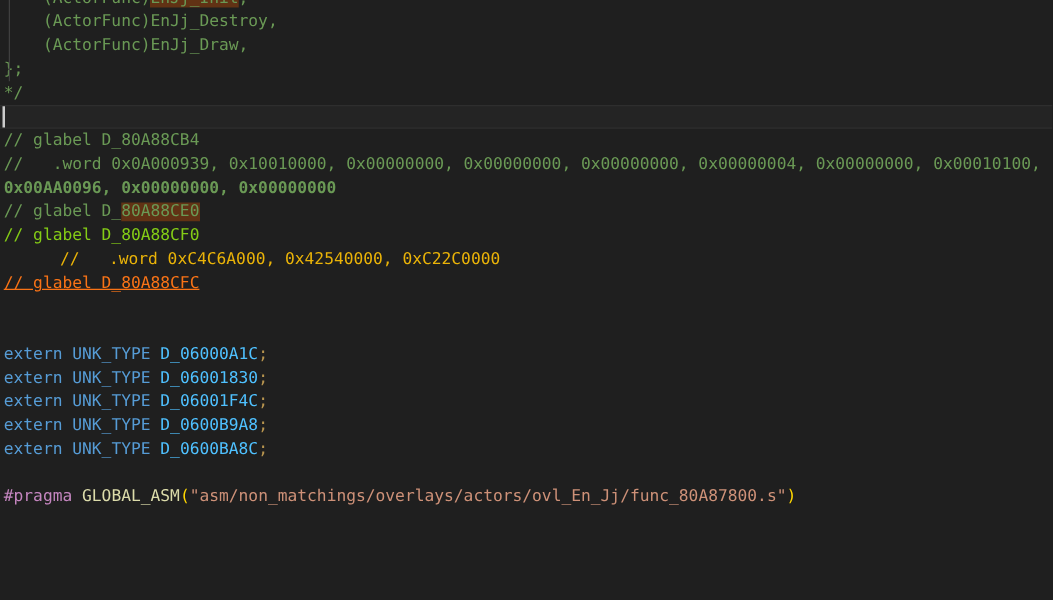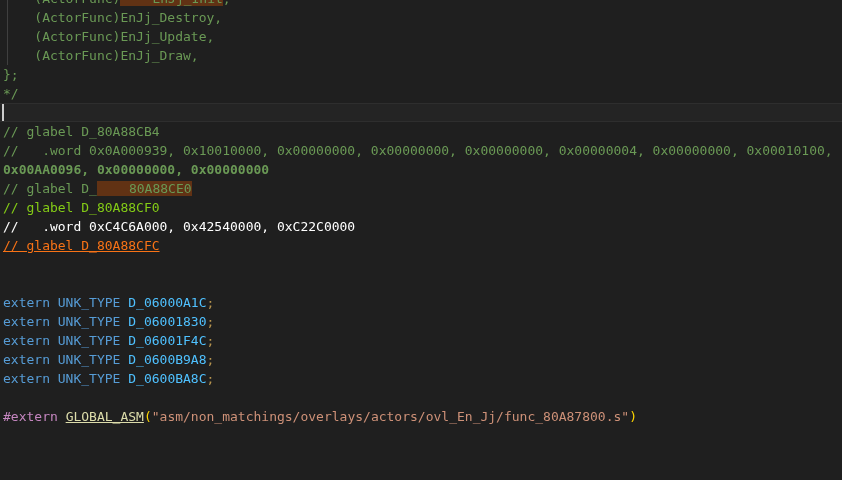--- a/index.html
+++ b/index.html
@@ -39,56 +39,54 @@
   .cursor {
     position: absolute;
     left: 2px;
     top: 1px;
     width: 2px;
     height: 17px;
     background: #cccccc;
   }
   .match {
     background: #613214;
-    padding-left: 32px;
   }
   .indent-guide {
     position: absolute;
     left: 7px;
     top: 0;
     width: 1px;
     height: 65px;
     background: #3f3f3f;
     z-index: 2;
   }
 </style>
 </head>
 <body style="background: rgb(31, 31, 31);">
 
 <div class="editor">
   <div class="indent-guide"></div>
   <div class="code" id="code">
       <div class="line"><span style="color: rgb(106, 153, 85);">    (ActorFunc)</span><span class="match" style="color: rgb(106, 153, 85); background: rgb(97, 50, 20);">EnJj_Init</span><span style="color: rgb(106, 153, 85);">,</span></div>
       <div class="line"><span style="color: rgb(106, 153, 85);">    (ActorFunc)EnJj_Destroy,</span></div>
-      <div class="line"><span style="color: rgb(106, 153, 85);">    (ActorFunc)EnJj_Update,</span></div>
       <div class="line"><span style="color: rgb(106, 153, 85);">    (ActorFunc)EnJj_Draw,</span></div>
       <div class="line"><span style="color: rgb(106, 153, 85);">};</span></div>
       <div class="line"><span style="color: rgb(106, 153, 85);">*/</span></div>
       <div class="line current"><span class="cursor"></span></div>
       <div class="line"><span style="color: rgb(106, 153, 85);">// glabel D_80A88CB4</span></div>
       <div class="line"><span style="color: rgb(106, 153, 85);">//   .word 0x0A000939, 0x10010000, 0x00000000, 0x00000000, 0x00000000, 0x00000004, 0x00000000, 0x00010100,</span></div>
       <div class="line"><span style="color: rgb(106, 153, 85); font-weight: bold;">0x00AA0096, 0x00000000, 0x00000000</span></div>
       <div class="line"><span style="color: rgb(106, 153, 85);">// glabel D_</span><span class="match" style="color: rgb(106, 153, 85); background: rgb(97, 50, 20);">80A88CE0</span></div>
       <div class="line"><span style="color: #84cc16;">// glabel D_80A88CF0</span></div>
-      <div class="line"><span style="color: #ffffff;">//   .word 0xC4C6A000, 0x42540000, 0xC22C0000</span></div>
+      <div class="line"><span style="color: #eab308; margin-left: 45px;">//   .word 0xC4C6A000, 0x42540000, 0xC22C0000</span></div>
       <div class="line"><span style="color: #f97316; text-decoration: underline;">// glabel D_80A88CFC</span></div>
       <div class="line"></div>
       <div class="line"></div>
       <div class="line"><span style="color: rgb(86, 156, 214);">extern </span><span style="color: rgb(86, 156, 214);">UNK_TYPE </span><span style="color: rgb(79, 193, 255);">D_06000A1C</span><span style="color: rgb(184, 149, 79);">;</span></div>
       <div class="line"><span style="color: rgb(86, 156, 214);">extern </span><span style="color: rgb(86, 156, 214);">UNK_TYPE </span><span style="color: rgb(79, 193, 255);">D_06001830</span><span style="color: rgb(184, 149, 79);">;</span></div>
       <div class="line"><span style="color: rgb(86, 156, 214);">extern </span><span style="color: rgb(86, 156, 214);">UNK_TYPE </span><span style="color: rgb(79, 193, 255);">D_06001F4C</span><span style="color: rgb(184, 149, 79);">;</span></div>
       <div class="line"><span style="color: rgb(86, 156, 214);">extern </span><span style="color: rgb(86, 156, 214);">UNK_TYPE </span><span style="color: rgb(79, 193, 255); margin-top: 20px;">D_0600B9A8</span><span style="color: rgb(184, 149, 79);">;</span></div>
       <div class="line"><span style="color: rgb(86, 156, 214);">extern </span><span style="color: rgb(86, 156, 214);">UNK_TYPE </span><span style="color: rgb(79, 193, 255);">D_0600BA8C</span><span style="color: rgb(184, 149, 79);">;</span></div>
       <div class="line"></div>
-      <div class="line"><span style="color: rgb(197, 134, 192);">#extern </span><span style="color: rgb(220, 220, 170); text-decoration: underline;">GLOBAL_ASM</span><span style="color: rgb(255, 215, 0);">(</span><span style="color: rgb(206, 145, 120);">"asm/non_matchings/overlays/actors/ovl_En_Jj/func_80A87800.s"</span><span style="color: rgb(255, 215, 0);">)</span></div>
+      <div class="line"><span style="color: rgb(197, 134, 192);">#pragma </span><span style="color: rgb(220, 220, 170);">GLOBAL_ASM</span><span style="color: rgb(255, 215, 0);">(</span><span style="color: rgb(206, 145, 120);">"asm/non_matchings/overlays/actors/ovl_En_Jj/func_80A87800.s"</span><span style="color: rgb(255, 215, 0);">)</span></div>
       <div class="line"></div>
     </div>
 </div>
 
 </body></html>

